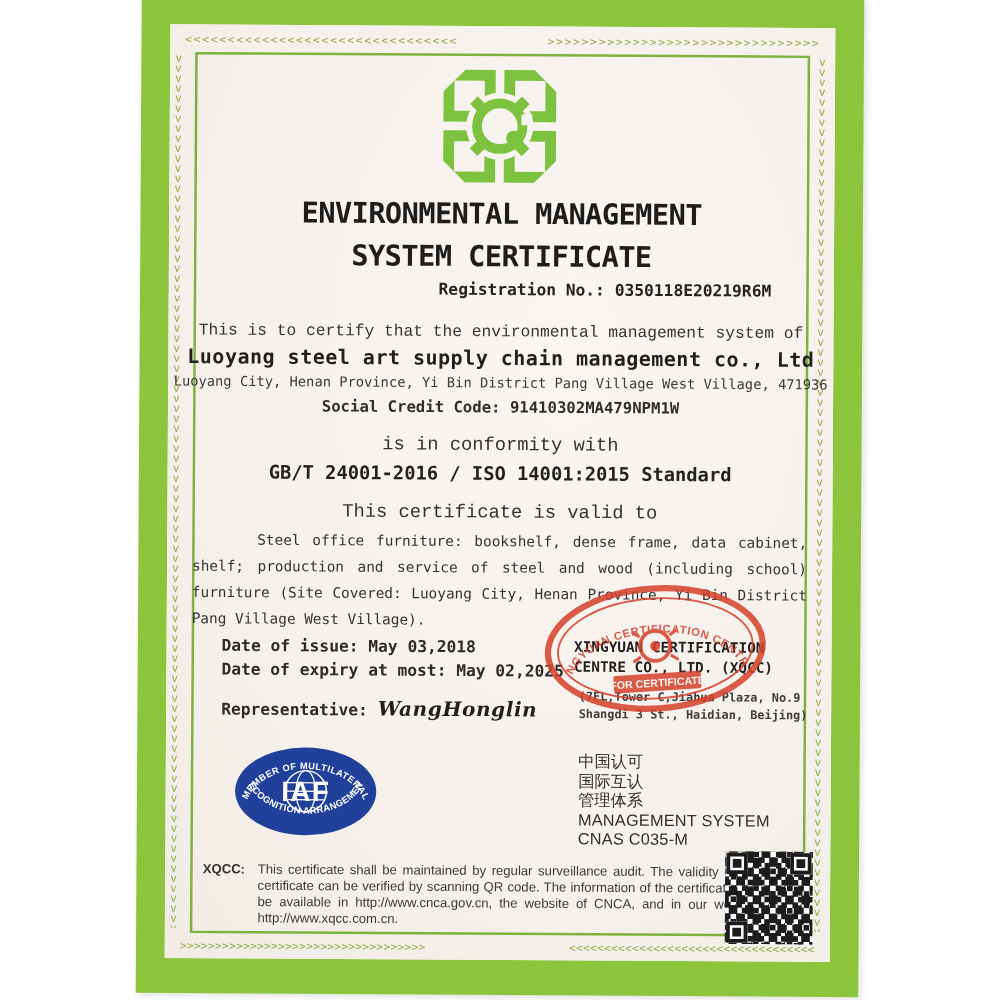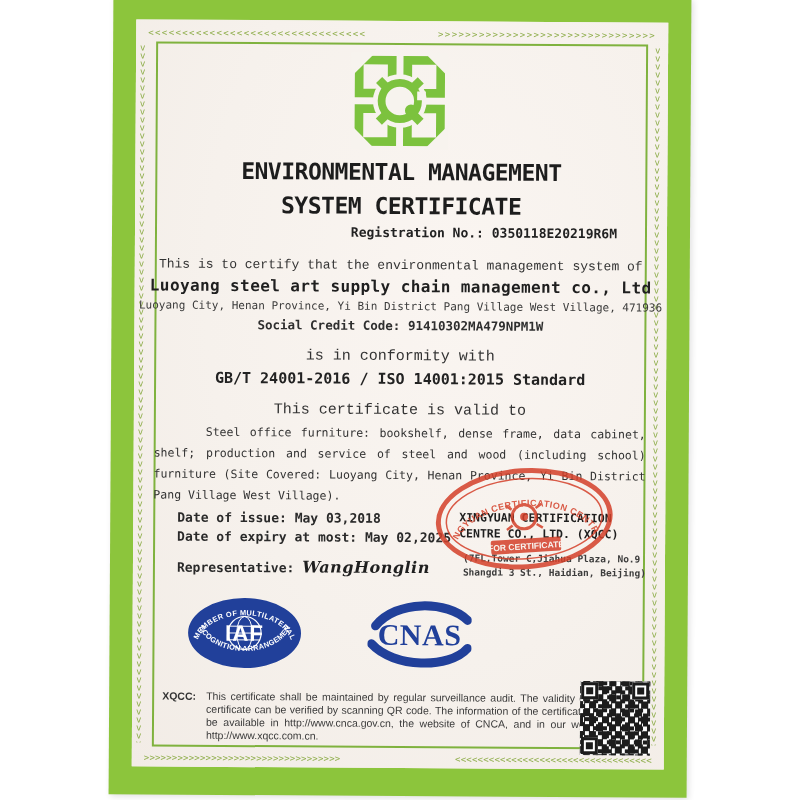--- a/index.html
+++ b/index.html
@@ -175,28 +175,28 @@
         <text font-family="Liberation Sans, sans-serif" font-size="7.6" font-weight="bold" fill="#ffffff" letter-spacing="0.4">
           <textPath href="#iafTop" startOffset="50%" text-anchor="middle">MEMBER OF MULTILATERAL</textPath>
         </text>
         <text font-family="Liberation Sans, sans-serif" font-size="7.6" font-weight="bold" fill="#ffffff" letter-spacing="0.3">
           <textPath href="#iafBot" startOffset="50%" text-anchor="middle">RECOGNITION ARRANGEMENT</textPath>
         </text>
         <text x="60" y="46" text-anchor="middle" font-family="Liberation Sans, sans-serif" font-size="23" font-weight="bold" fill="#ffffff" letter-spacing="1">IAF</text>
       </svg>
     </div>
 
-    <div class="abs cnas-box">
-      <svg viewBox="0 0 104 72" width="104" height="72">
-        <path d="M8,28 C28,2 80,2 100,22" stroke="#21409a" stroke-width="9" fill="none" stroke-linecap="round"></path>
-        <path d="M4,46 C26,70 82,71 100,50" stroke="#21409a" stroke-width="9" fill="none" stroke-linecap="round"></path>
-        <text x="52" y="47" text-anchor="middle" font-family="Liberation Serif, serif" font-size="30" font-weight="bold" fill="#21409a" letter-spacing="0.5">CNAS</text>
-      </svg>
-    </div>
-
+
+    <div class="abs accred">
+      <div>中国认可</div>
+      <div>国际互认</div>
+      <div>管理体系</div>
+      <div class="lat">MANAGEMENT SYSTEM</div>
+      <div class="lat">CNAS C035-M</div>
+    </div>
 
     <div class="abs note-row">
       <div class="note-label">XQCC:</div>
       <div class="note-text">This certificate shall be maintained by regular surveillance audit. The validity of the certificate can be verified by scanning QR code. The information of the certificate can be available in http://www.cnca.gov.cn, the website of CNCA, and in our website http://www.xqcc.com.cn.</div>
     </div>
 
     <div class="abs qr">
       <div class="finder tl"></div>
       <div class="finder tr"></div>
       <div class="finder bl"></div>

